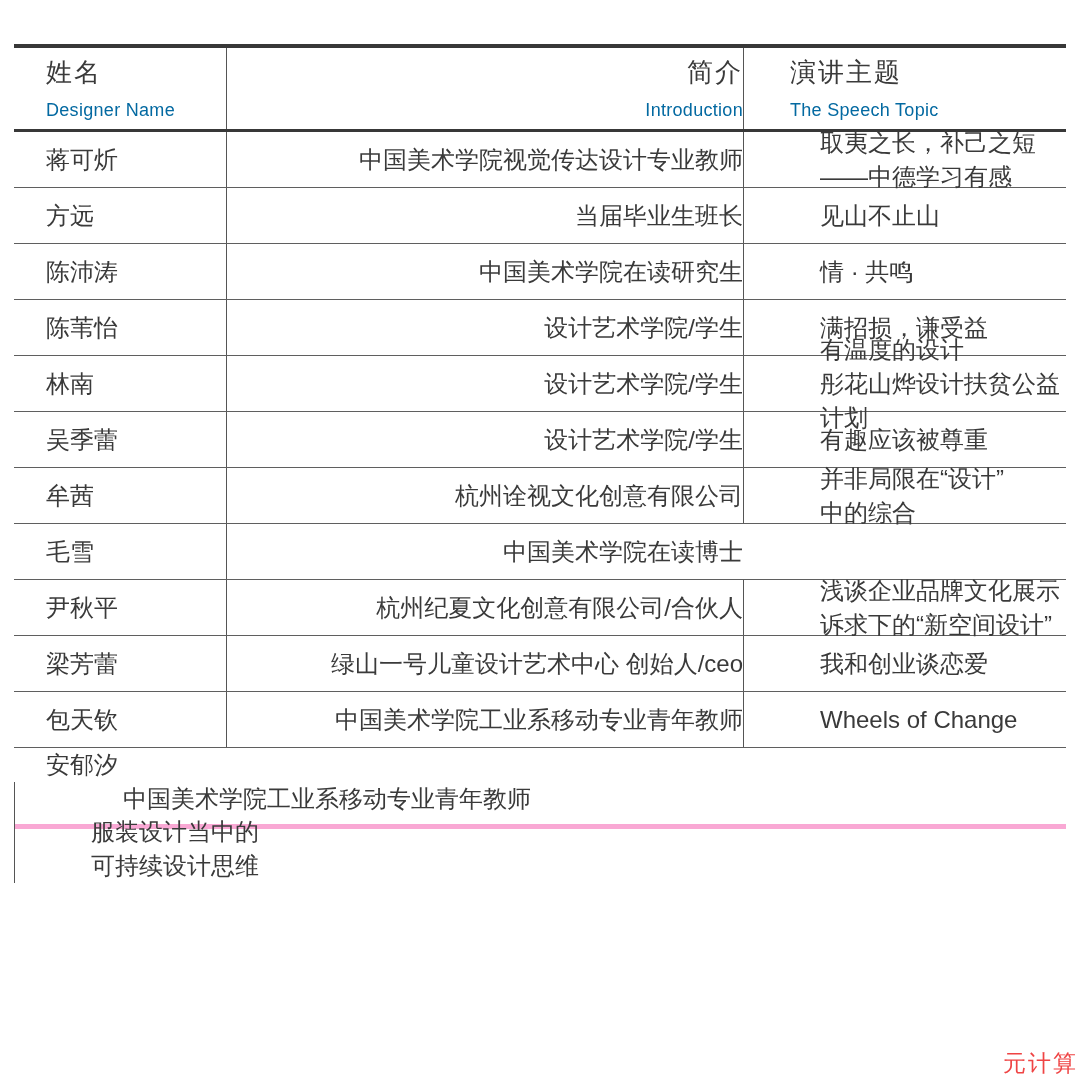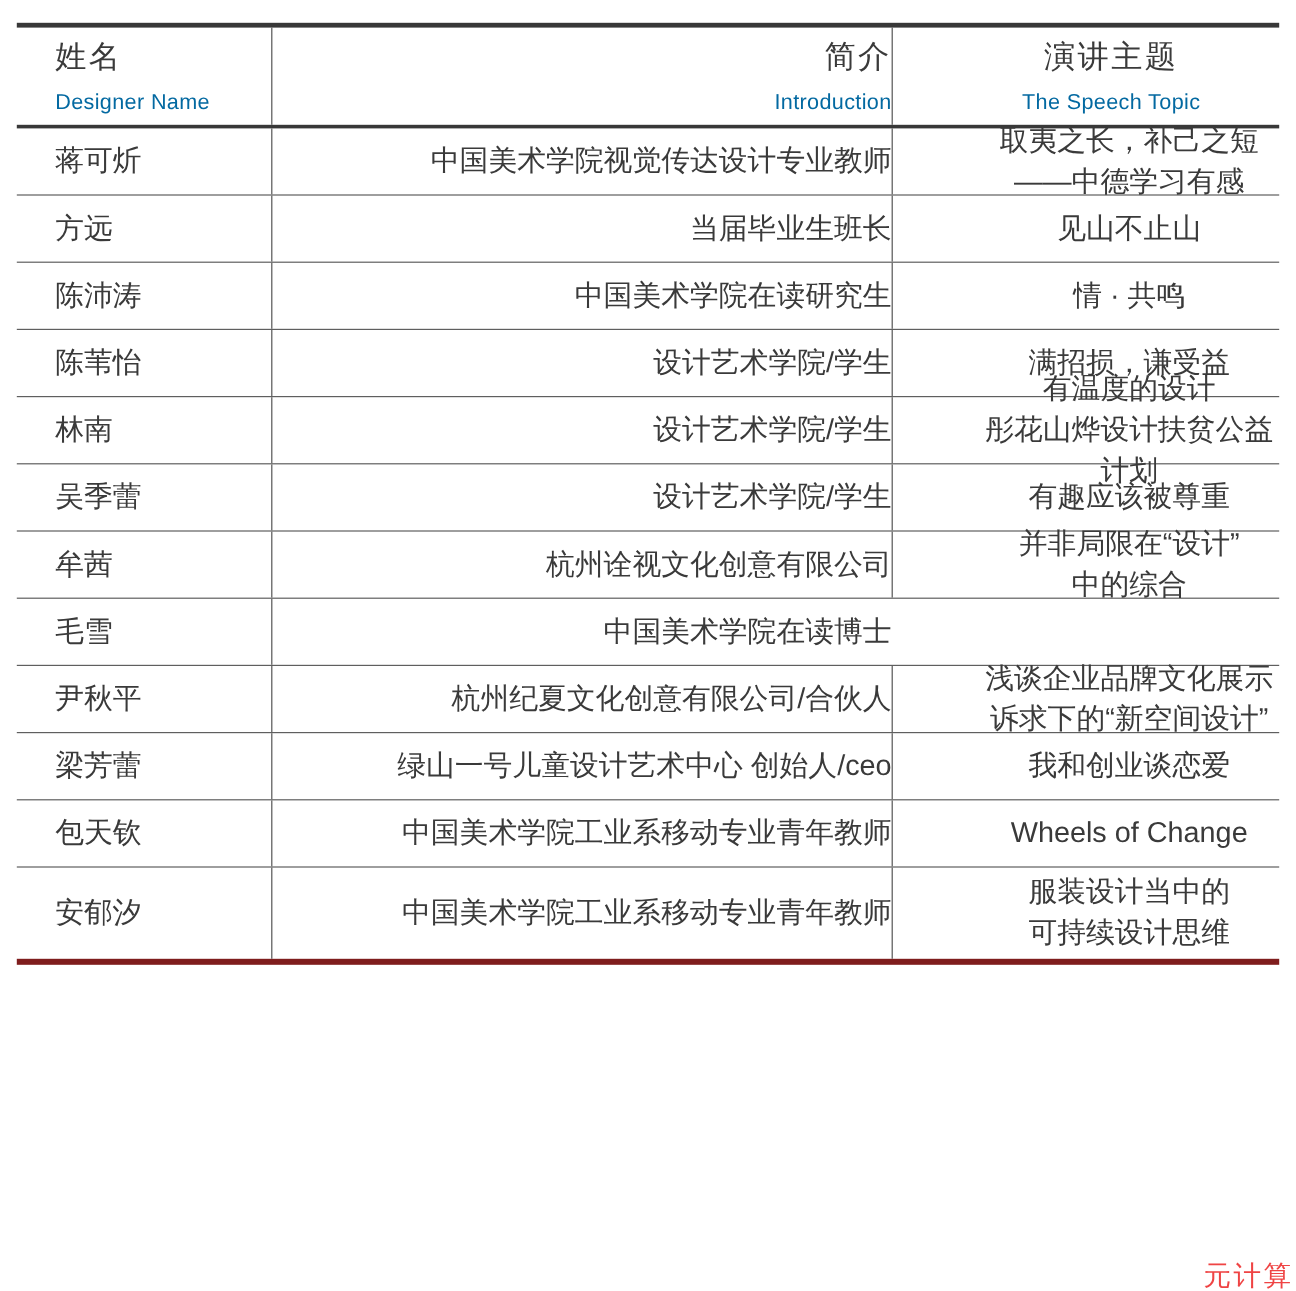--- a/index.html
+++ b/index.html
@@ -8,47 +8,47 @@
     position: relative;
     width: 1080px;
     height: 1076px;
     background: #ffffff;
     font-family: "Liberation Sans", "DejaVu Sans", sans-serif;
     overflow: hidden;
   }
   .table {
     position: absolute;
     left: 14px;
-    top: 19px;
+    top: 44px;
     width: 1052px;
     border-top: 4px solid #383838;
-    border-bottom: 5px solid #7f1d1d;
+    border-bottom: 5px solid #f9a8d4;
   }
   .header-row {
     display: flex;
     height: 84px;
     border-bottom: 3px solid #383838;
   }
   .row {
     display: flex;
     height: 56px;
     border-bottom: 1.6px solid #5f5f5f;
   }
-  #rows .row:last-child { border-bottom: none; height: 76px; }
+  #rows .row:last-child { border-bottom: none; height: 76px; flex-direction: column; }
   .cell {
     display: flex;
     flex-direction: column;
     justify-content: center;
     color: #3a3a3a;
     font-size: 24px;
     line-height: 1.4;
   }
   .col1 { width: 212px; padding-left: 32px; }
   .col2 { width: 517px; border-left: 1.5px solid #555555; padding-left: 36px; align-items: flex-end; }
-  .col3 { flex: 1; border-left: 1.5px solid #555555; padding-left: 28px; padding-right: 4px; text-align: center; }
+  .col3 { flex: 1; border-left: 1.5px solid #555555; padding-left: 28px; padding-right: 4px; }
   .header-row .col3 { padding-left: 46px; }
   .h-title {
     font-size: 26px;
     letter-spacing: 2px;
     color: #3a3a3a;
     margin-bottom: 7px;
   }
   .h-sub {
     font-size: 18px;
     color: #0369a1;

